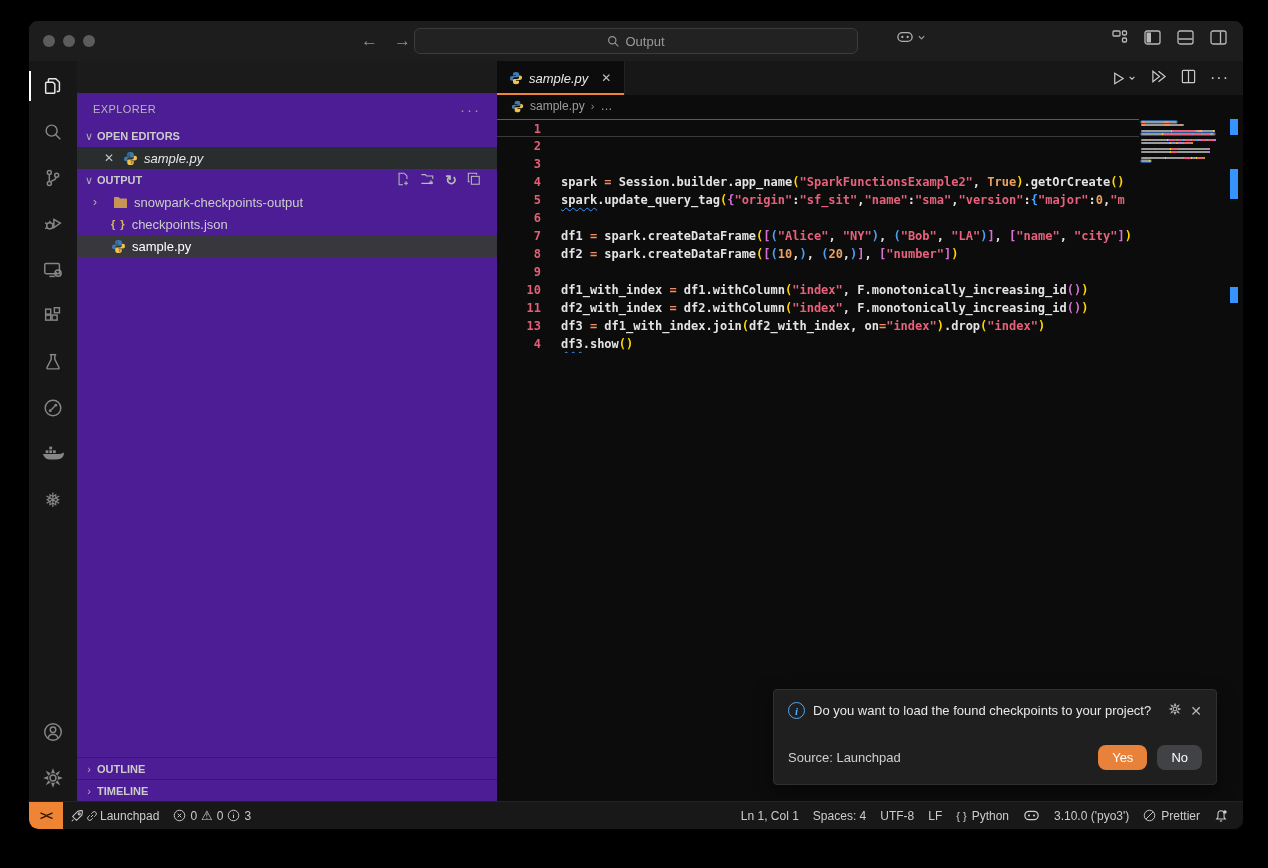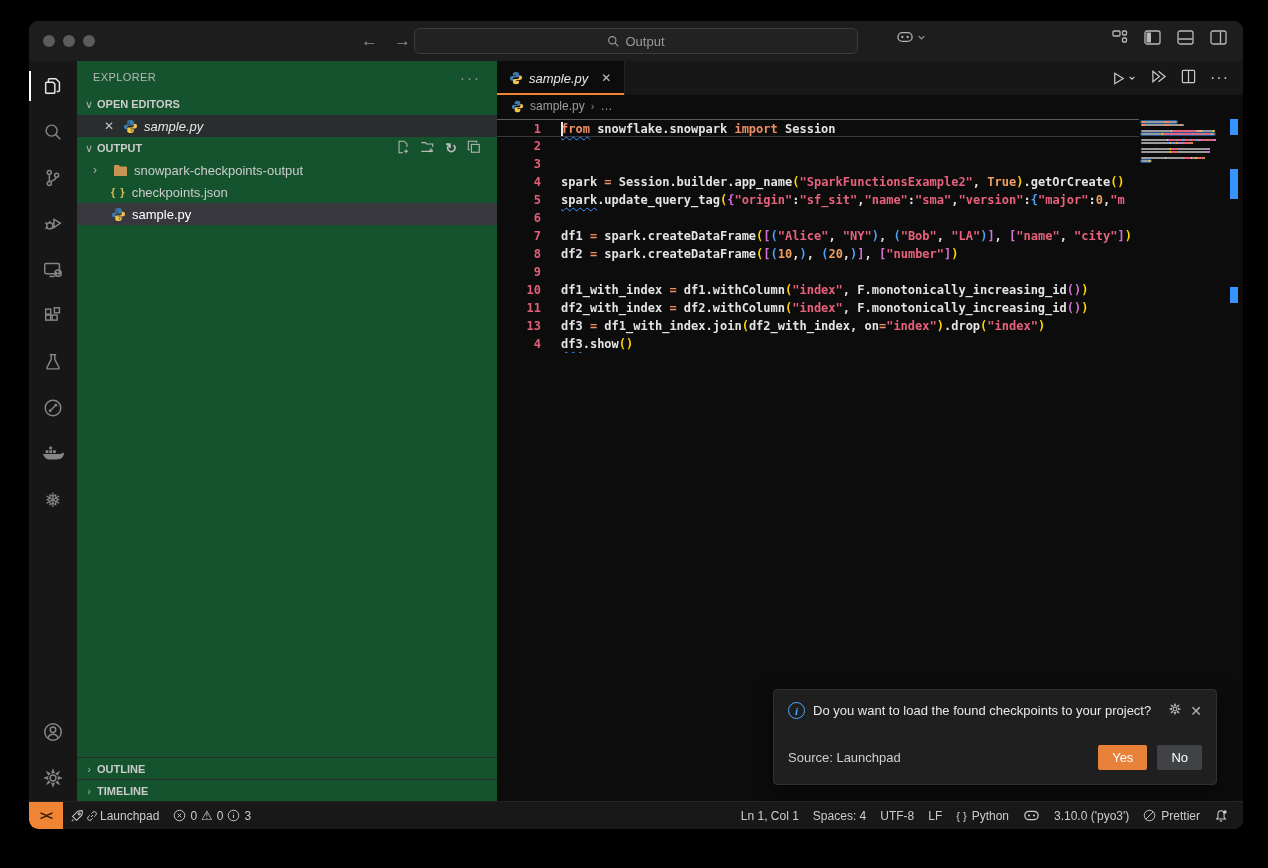--- a/index.html
+++ b/index.html
@@ -33,22 +33,22 @@
     align-items:center; padding-top:2px; flex:0 0 48px; }
   .ab-item { width:48px; height:46px; display:flex; align-items:center; justify-content:center;
     color:#868686; position:relative; }
   .ab-item.active { color:#e7e7e7; }
   .ab-item.active::before { content:""; position:absolute; left:0; top:8px; bottom:8px;
     width:2px; background:#ffffff; }
   .ab-spacer { flex:1; }
   .ab-glyph { font-size:20px; line-height:1; }
 
   
-  .sidebar { width:420px; background:#14532d; flex:0 0 420px; display:flex; flex-direction:column;
-    color:#c5c5c5; }
+  .sidebar { width:420px; background:#4c1d95; flex:0 0 420px; display:flex; flex-direction:column;
+    color:#c5c5c5;margin-top:32px; }
   .sb-title { height:32px; display:flex; align-items:center; padding:0 16px; font-size:11px;
     color:#b8b8b8; letter-spacing:.4px; }
   .sb-title .more { margin-left:auto; color:#9a9a9a; font-size:15px; letter-spacing:2px; }
   .sb-section { height:22px; display:flex; align-items:center; padding:0 4px 0 4px;
     font-size:11px; font-weight:bold; color:#cccccc; }
   .sb-section .chev { width:16px; text-align:center; color:#b0b0b0; font-weight:normal;
     font-size:11px; display:inline-block; }
   .sb-section .acts { margin-left:auto; display:flex; gap:10px; padding-right:12px; color:#b9b9b9; }
   .row { height:22px; display:flex; align-items:center; font-size:13px; color:#cccccc; }
   .oe-row { background:#2a2d2e; padding-left:24px; gap:6px; }
@@ -100,21 +100,21 @@
   .ov-mark { position:absolute; left:2px; width:8px; background:var(--squig); }
 
   
   .notif { position:absolute; right:26px; bottom:16px; width:444px; background:#1f1f20;
     border:1px solid #303031; border-radius:4px; box-shadow:0 6px 18px rgba(0,0,0,.5);
     padding:12px 14px 14px 14px; color:#e8e8e8; }
   .notif-row1 { display:flex; align-items:center; gap:8px; font-size:13px; }
   .notif-row1 .msg { flex:1; }
   .notif-row2 { display:flex; align-items:center; margin-top:26px; font-size:13px; color:#cfcfcf; }
   .notif-btns { margin-left:auto; display:flex; gap:10px; }
-  .btn { border:none; border-radius:2px; font-size:13px; padding:5px 14px; color:#ffffff;
+  .btn { border:none; border-radius:8px; font-size:13px; padding:5px 14px; color:#ffffff;
     font-family:inherit; }
   .btn-yes { background:var(--yes); }
   .btn-no { background:#414246; }
   .info-ic { width:17px; height:17px; border-radius:50%; border:1.5px solid var(--info);
     color:var(--info); font-size:11px; font-weight:bold; display:flex; align-items:center;
     justify-content:center; font-family:"Liberation Serif", serif; font-style:italic; }
   .gear-sm, .x-sm { color:#b5b5b5; font-size:14px; }
 
   
   .statusbar { height:28px; background:#181818; flex:0 0 28px; display:flex; align-items:stretch;
@@ -386,21 +386,21 @@
             <path d="M8 1 Q4.5 1 4.5 3.5 L4.5 5 L8 5 L8 5.8 L3.5 5.8 Q1 5.8 1 8.5 Q1 11 3.5 11 L4.5 11 L4.5 9 Q4.5 7 6.5 7 L10 7 Q11.5 7 11.5 5.5 L11.5 3.5 Q11.5 1 8 1 Z" fill="#3f7cad"></path>
             <path d="M8 15 Q11.5 15 11.5 12.5 L11.5 11 L8 11 L8 10.2 L12.5 10.2 Q15 10.2 15 7.5 Q15 5 12.5 5 L11.5 5 L11.5 7 Q11.5 9 9.5 9 L6 9 Q4.5 9 4.5 10.5 L4.5 12.5 Q4.5 15 8 15 Z" fill="#f0c14b"></path>
           </svg>
         <span>sample.py</span>
         <span class="bc-sep">›</span>
         <span>…</span>
       </div>
 
       <div class="codearea">
         <div class="code-lines" id="code-lines">
-            <div class="code-line current"><span class="gutter">1</span><span class="codetext"><span class="cursor"></span><span class="tok-kw tok-sq">from</span><span class="tok-pl"> snowflake.snowpark </span><span class="tok-kw">import</span><span class="tok-pl"> Session</span></span></div>
+            <div class="code-line current"><span class="gutter">1</span></div>
             <div class="code-line"><span class="gutter">2</span></div>
             <div class="code-line"><span class="gutter">3</span><span class="codetext"></span></div>
             <div class="code-line"><span class="gutter">4</span><span class="codetext"><span class="tok-pl">spark </span><span class="tok-op">=</span><span class="tok-pl"> Session.builder.app_name</span><span class="tok-b1">(</span><span class="tok-str">"SparkFunctionsExample2"</span><span class="tok-pl">, </span><span class="tok-num">True</span><span class="tok-b1">)</span><span class="tok-pl">.getOrCreate</span><span class="tok-b1">()</span></span></div>
             <div class="code-line"><span class="gutter">5</span><span class="codetext"><span class="tok-pl tok-sq">spark</span><span class="tok-pl">.update_query_tag</span><span class="tok-b1">(</span><span class="tok-b2">{</span><span class="tok-str">"origin"</span><span class="tok-pl">:</span><span class="tok-str">"sf_sit"</span><span class="tok-pl">,</span><span class="tok-str">"name"</span><span class="tok-pl">:</span><span class="tok-str">"sma"</span><span class="tok-pl">,</span><span class="tok-str">"version"</span><span class="tok-pl">:</span><span class="tok-b3">{</span><span class="tok-str">"major"</span><span class="tok-pl">:</span><span class="tok-num">0</span><span class="tok-pl">,</span><span class="tok-str">"m</span></span></div>
             <div class="code-line"><span class="gutter">6</span><span class="codetext"></span></div>
             <div class="code-line"><span class="gutter">7</span><span class="codetext"><span class="tok-pl">df1 </span><span class="tok-op">=</span><span class="tok-pl"> spark.createDataFrame</span><span class="tok-b1">(</span><span class="tok-b2">[</span><span class="tok-b3">(</span><span class="tok-str">"Alice"</span><span class="tok-pl">, </span><span class="tok-str">"NY"</span><span class="tok-b3">)</span><span class="tok-pl">, </span><span class="tok-b3">(</span><span class="tok-str">"Bob"</span><span class="tok-pl">, </span><span class="tok-str">"LA"</span><span class="tok-b3">)</span><span class="tok-b2">]</span><span class="tok-pl">, </span><span class="tok-b2">[</span><span class="tok-str">"name"</span><span class="tok-pl">, </span><span class="tok-str">"city"</span><span class="tok-b2">]</span><span class="tok-b1">)</span></span></div>
             <div class="code-line"><span class="gutter">8</span><span class="codetext"><span class="tok-pl">df2 </span><span class="tok-op">=</span><span class="tok-pl"> spark.createDataFrame</span><span class="tok-b1">(</span><span class="tok-b2">[</span><span class="tok-b3">(</span><span class="tok-num">10</span><span class="tok-pl">,</span><span class="tok-b3">)</span><span class="tok-pl">, </span><span class="tok-b3">(</span><span class="tok-num">20</span><span class="tok-pl">,</span><span class="tok-b3">)</span><span class="tok-b2">]</span><span class="tok-pl">, </span><span class="tok-b2">[</span><span class="tok-str">"number"</span><span class="tok-b2">]</span><span class="tok-b1">)</span></span></div>
             <div class="code-line"><span class="gutter">9</span><span class="codetext"></span></div>
             <div class="code-line"><span class="gutter">10</span><span class="codetext"><span class="tok-pl">df1_with_index </span><span class="tok-op">=</span><span class="tok-pl"> df1.withColumn</span><span class="tok-b1">(</span><span class="tok-str">"index"</span><span class="tok-pl">, F.monotonically_increasing_id</span><span class="tok-b2">()</span><span class="tok-b1">)</span></span></div>
             <div class="code-line"><span class="gutter">11</span><span class="codetext"><span class="tok-pl">df2_with_index </span><span class="tok-op">=</span><span class="tok-pl"> df2.withColumn</span><span class="tok-b1">(</span><span class="tok-str">"index"</span><span class="tok-pl">, F.monotonically_increasing_id</span><span class="tok-b2">()</span><span class="tok-b1">)</span></span></div>

